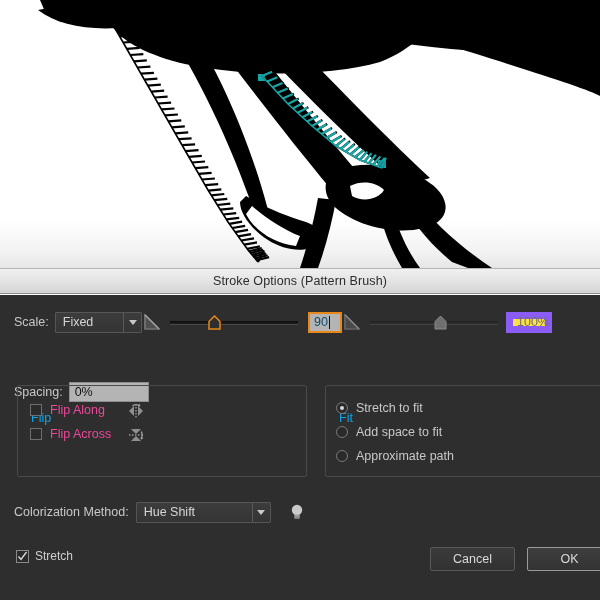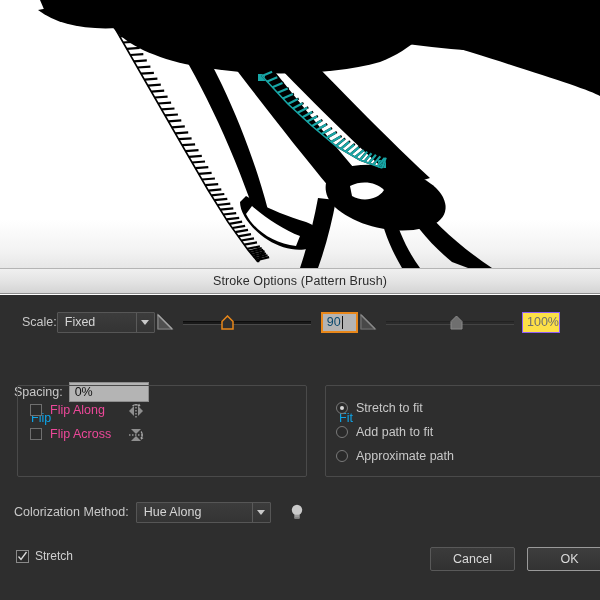--- a/index.html
+++ b/index.html
@@ -55,21 +55,21 @@
   .lbl {
     color: #c8c8c8;
     font-size: 12.5px;
     white-space: nowrap;
   }
 
   
   #row-scale {
     position: absolute; left: 0; top: 14px;
     width: 552px; height: 26px;
-    display: flex; align-items: center; padding-left: 8px;
+    display: flex; align-items: center;
   }
   #row-scale .lbl { margin-left: 14px; width: 36px; }
 
   .combo {
     position: relative;
     height: 21px;
     background: linear-gradient(to bottom, #3c3c3c, #343434);
     border: 1px solid #565656;
     border-radius: 1px;
     box-sizing: border-box;
@@ -93,21 +93,21 @@
     display: flex; align-items: center; justify-content: center;
   }
   .combo .combo-arrow i {
     display: block;
     width: 0; height: 0;
     border-left: 4.5px solid transparent;
     border-right: 4.5px solid transparent;
     border-top: 5px solid #c9c9c9;
   }
 
-  #scale-combo { width: 153px; }
+  #scale-combo { width: 153px; margin-left: 6px; }
 
   
   .slider-group {
     display: flex; align-items: center;
     height: 26px;
   }
   .slider-icon {
     width: 22px; height: 20px;
     margin-right: 2px;
     flex: none;
@@ -156,21 +156,21 @@
   .numfield .caret {
     display: inline-block;
     width: 1px; height: 13px;
     background: #111;
     margin-left: 1px;
   }
   #scale-value-field { width: 54px; margin-left: 10px; }
 
   .numfield.disabled {
     background: #fde047;
-    border: 1px solid #8b5cf6;
+    border: 7px solid #8b5cf6;
     color: #6f6f6f;
   }
   #scale-value-field-2 {
     width: 46px; margin-left: 8px;
   }
 
   
   #row-spacing {
     position: absolute; left: 0; top: 45px;
     height: 24px;
@@ -553,32 +553,32 @@
 
     <div class="groupbox" id="group-fit">
       <span class="gb-title">Fit</span>
 
       <div class="radio-row" style="left:10px; top:15px;">
         <span class="radio on"></span>
         <span class="radio-label">Stretch to fit</span>
       </div>
       <div class="radio-row" style="left:10px; top:39px;">
         <span class="radio"></span>
-        <span class="radio-label">Add path to fit</span>
+        <span class="radio-label">Add space to fit</span>
       </div>
       <div class="radio-row" style="left:10px; top:63px;justify-content:flex-end;">
         <span class="radio"></span>
         <span class="radio-label">Approximate path</span>
       </div>
     </div>
 
     <div id="row-color">
       <span class="lbl">Colorization Method:</span>
       <div class="combo" id="color-combo">
-        <span class="combo-val">Hue Along</span>
+        <span class="combo-val">Hue Shift</span>
         <span class="combo-sep"></span>
         <span class="combo-arrow">
             <i></i>
           </span>
       </div>
       <svg id="bulb-icon" viewBox="0 0 16 20">
         <circle cx="8" cy="8" r="5.2" fill="#c9c9c9"></circle>
         <rect x="5.4" y="12.4" width="5.2" height="4.2" fill="#b0b0b0"></rect>
         <rect x="5.4" y="13.6" width="5.2" height="0.8" fill="#7a7a7a"></rect>
         <rect x="5.4" y="15.2" width="5.2" height="0.8" fill="#7a7a7a"></rect>

